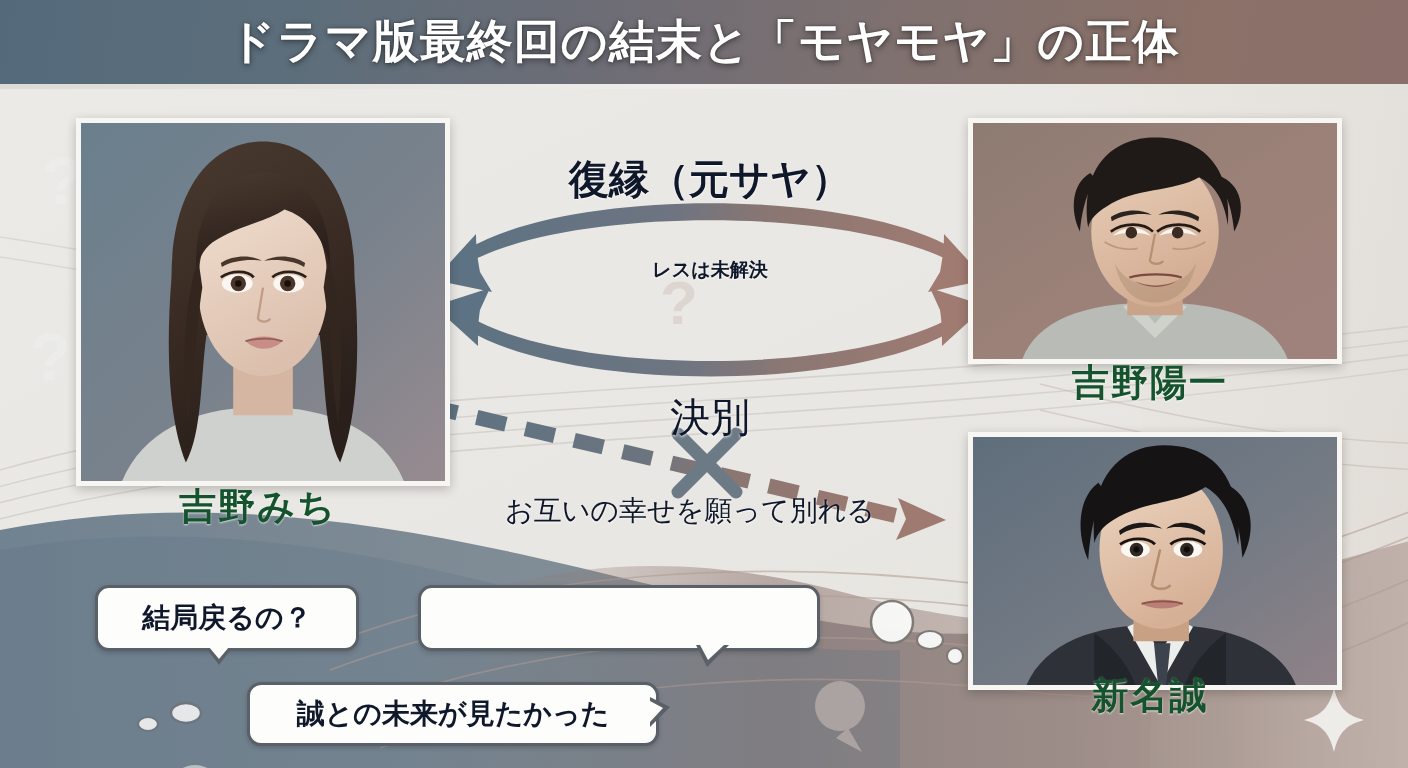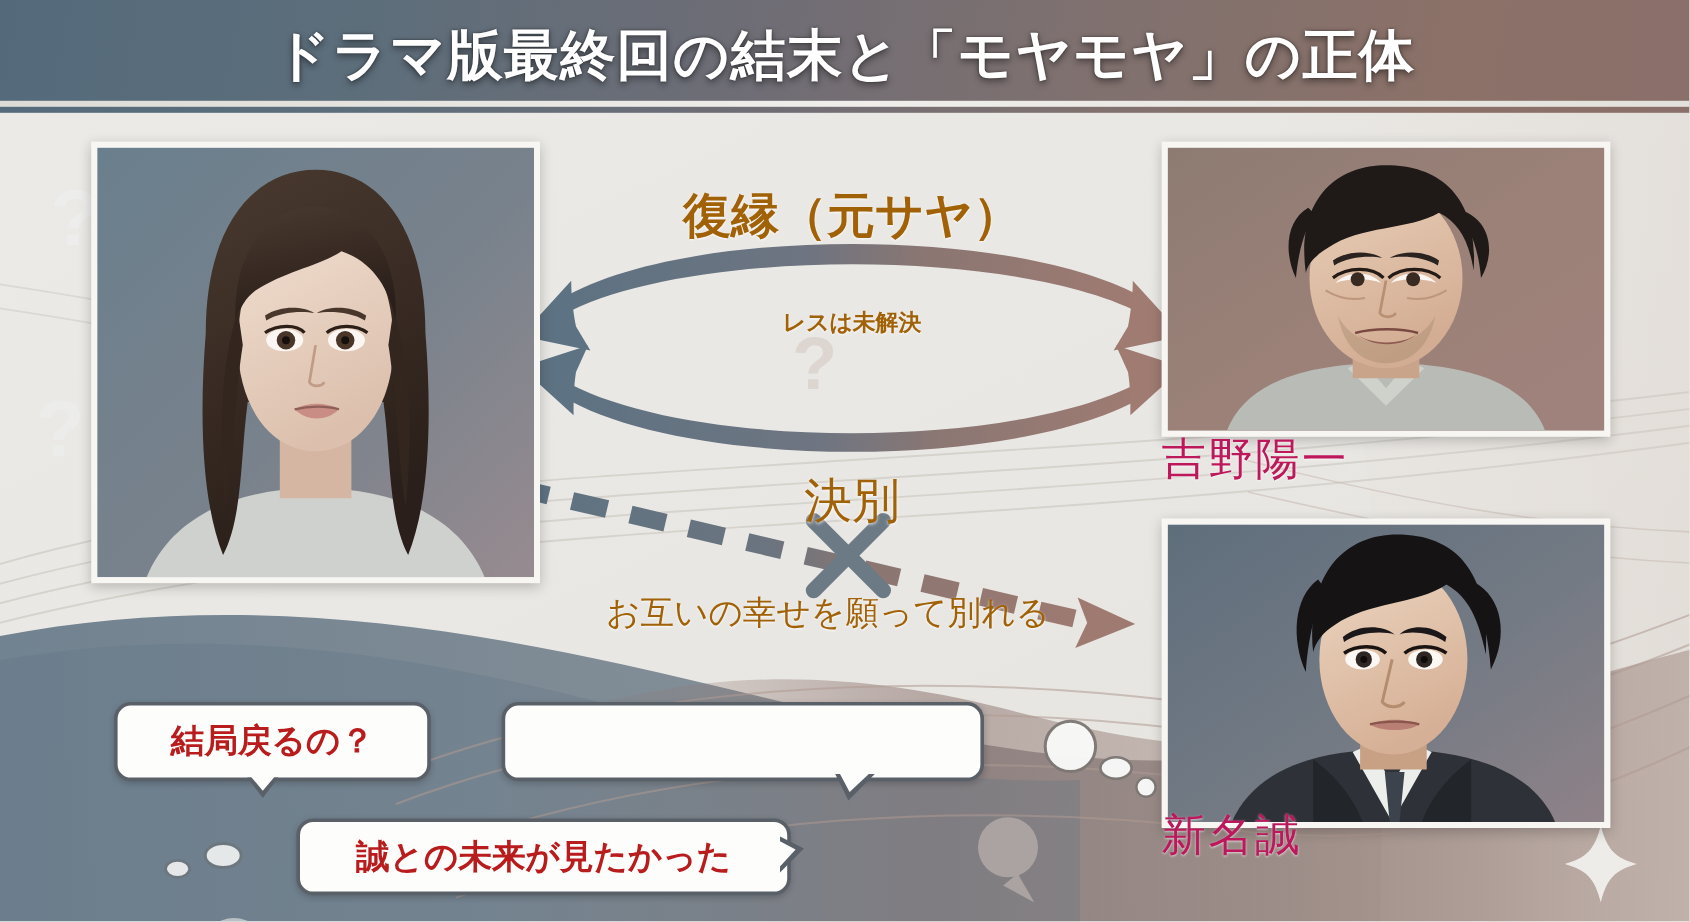--- a/index.html
+++ b/index.html
@@ -5,21 +5,21 @@
   html,body{margin:0;padding:0;}
   body{
     width:1408px;height:768px;overflow:hidden;
     font-family:"Liberation Sans","DejaVu Sans",sans-serif;
     background:#e9e8e4;
   }
   .stage{position:relative;width:1408px;height:768px;overflow:hidden;background:#eae9e5;}
 
   
   .header{
-    position:absolute;left:0;top:0;width:1408px;height:94px;
+    position:absolute;left:0;top:0;width:1408px;height:84px;
     background:linear-gradient(100deg,#546a7b 0%,#5d6e7b 22%,#6f6d75 45%,#80716f 65%,#8b7168 85%,#8a6f6a 100%);
     display:flex;align-items:center;justify-content:center;
     z-index:40;
   }
   .header-title{
     color:#ffffff;
     font-size:46px;font-weight:700;letter-spacing:1px;
     text-shadow:0 2px 6px rgba(0,0,0,.45), 0 0 2px rgba(0,0,0,.5);
     white-space:nowrap;
   }
@@ -37,32 +37,32 @@
   .card{position:absolute;z-index:20;background:#f7f6f3;padding:5px;
         box-shadow:0 3px 10px rgba(0,0,0,.22);}
   .card .photo{width:100%;height:100%;display:block;overflow:hidden;position:relative;}
   .card svg{display:block;}
 
   #card-michi{left:76px;top:118px;width:364px;height:358px;}
   #card-yoichi{left:968px;top:118px;width:364px;height:236px;}
   #card-makoto{left:968px;top:432px;width:364px;height:248px;}
 
   .name-label{
-    position:absolute;z-index:25;color:#be185d;font-size:37px;font-weight:400;
-    letter-spacing:2px;white-space:nowrap;
+    position:absolute;z-index:25;color:#14532d;font-size:37px;font-weight:700;
+    letter-spacing:2px;white-space:nowrap;text-align:center;
     text-shadow:0 1px 2px rgba(255,255,255,.7);
   }
   #name-michi{left:76px;top:482px;width:364px;}
   #name-yoichi{left:968px;top:358px;width:364px;}
   #name-makoto{left:968px;top:671px;width:364px;}
 
   
   .arrows-svg{position:absolute;left:420px;top:130px;width:580px;height:420px;z-index:15;}
 
-  .rel-label{position:absolute;z-index:22;white-space:nowrap;color:#a16207;}
+  .rel-label{position:absolute;z-index:22;white-space:nowrap;color:#0f172a;}
   #label-fukuen{
     left:420px;top:152px;width:580px;text-align:center;
     font-size:40px;font-weight:700;letter-spacing:0px;
     text-shadow:0 1px 2px rgba(255,255,255,.85);
   }
   #label-sub1{
     left:420px;top:250px;width:580px;text-align:center;
     font-size:19px;font-weight:700;line-height:39px;
     text-shadow:0 1px 2px rgba(255,255,255,.85);
   }
@@ -77,21 +77,21 @@
     text-shadow:0 1px 2px rgba(255,255,255,.9);
   }
 
   
   .bubble{
     position:absolute;z-index:30;
     background:#fdfdfc;border:3.5px solid #5a6068;border-radius:14px;
     display:flex;align-items:center;justify-content:center;
     box-shadow:0 2px 5px rgba(0,0,0,.18);
   }
-  .bubble span{color:#b91c1c;font-weight:700;white-space:nowrap;}
+  .bubble span{color:#0f172a;font-weight:700;white-space:nowrap;}
   .bubble .tail{
     position:absolute;width:0;height:0;
   }
   #bubble-1{left:95px;top:585px;width:258px;height:60px;}
   #bubble-1 span{font-size:28px;}
   #bubble-1 .tail{
     left:108px;bottom:-17px;
     border-left:13px solid transparent;border-right:13px solid transparent;
     border-top:17px solid #5a6068;
   }
@@ -268,20 +268,21 @@
       <circle cx="153" cy="156" r="3.2" fill="#16100c"></circle>
         <circle cx="201" cy="156" r="3.2" fill="#16100c"></circle>
       <path d="M136,150 C146,143 162,143 168,150" stroke="#2b1f18" stroke-width="2.6" fill="none"></path>
       <path d="M186,150 C194,143 210,143 219,150" stroke="#2b1f18" stroke-width="2.6" fill="none"></path>
 
       <path d="M177,160 L172,190 C174,194 182,194 184,190" stroke="#c09c86" stroke-width="2.2" fill="none"></path>
       <path d="M160,212 C170,206 186,206 196,212 C186,222 170,222 160,212 Z" fill="#c98d85"></path>
       <path d="M160,212 C172,209 186,209 196,212" stroke="#8e5f58" stroke-width="1.8" fill="none"></path>
     </svg>
   </div>
+  <div class="name-label" id="name-michi">吉野みち</div>
 
   <div class="card" id="card-yoichi">
     <svg class="photo" viewBox="0 0 354 226" preserveAspectRatio="none">
       <defs>
         <linearGradient id="bgY" x1="0" y1="0" x2="1" y2="1">
           <stop offset="0" stop-color="#8d7b72"></stop>
             <stop offset="0.5" stop-color="#9b8178"></stop>
             <stop offset="1" stop-color="#a0827c"></stop>
         </linearGradient>
         <linearGradient id="skinY" x1="0" y1="0" x2="0.4" y2="1">

